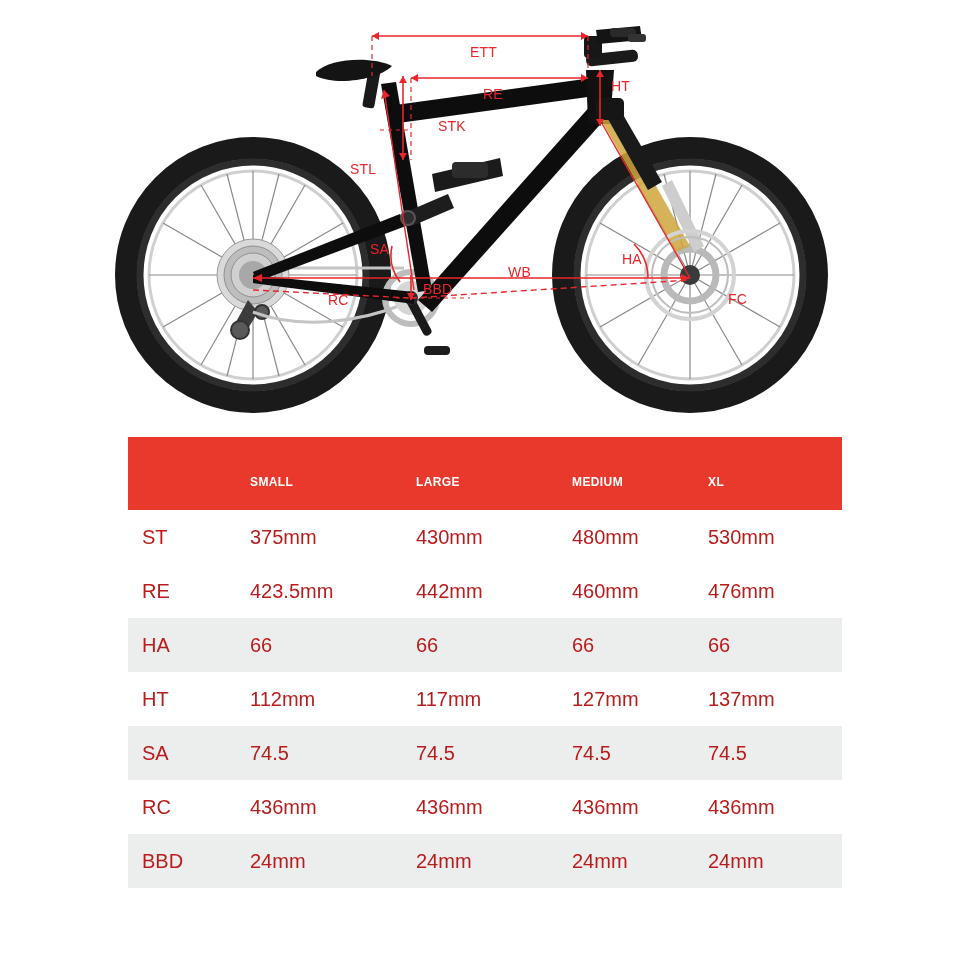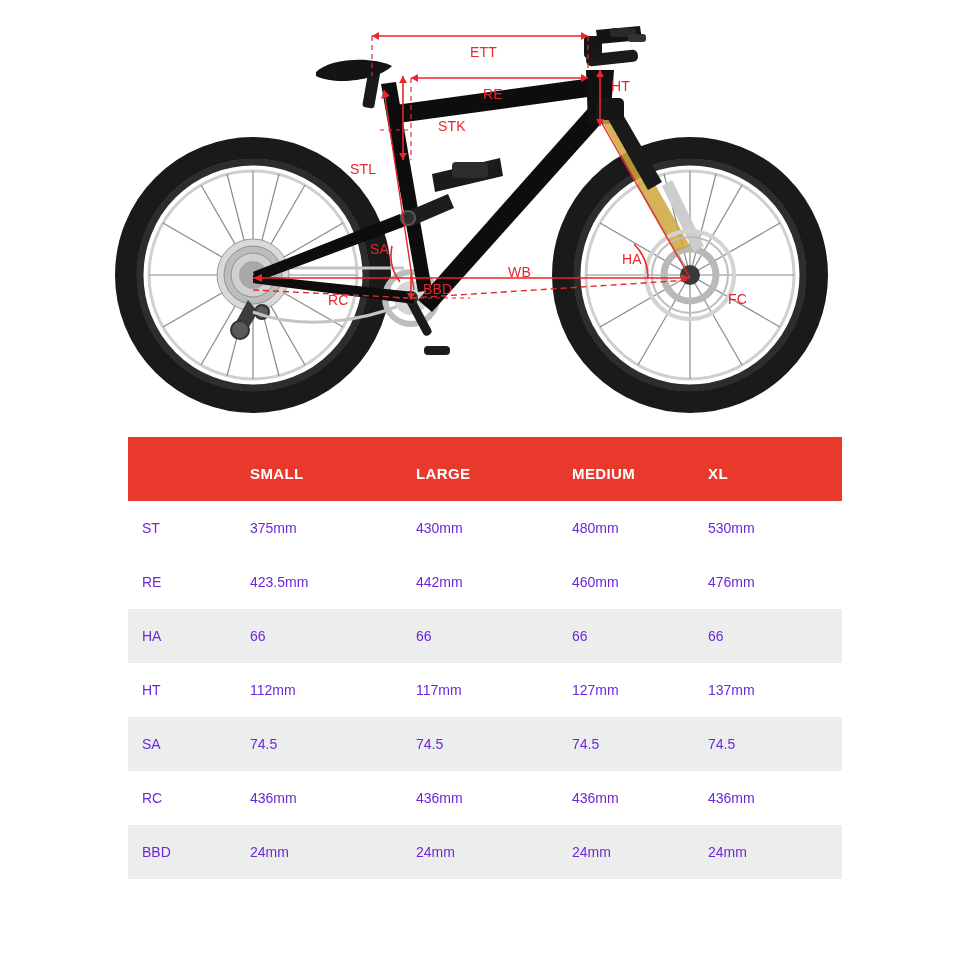--- a/index.html
+++ b/index.html
@@ -49,30 +49,30 @@
     width: 714px;
   }
   table.spec {
     border-collapse: collapse;
     width: 714px;
     table-layout: fixed;
   }
   table.spec th {
     background: #e8392c;
     color: #ffffff;
-    font-size: 15px;
+    font-size: 12px;
     font-weight: bold;
     text-align: left;
-    padding: 22px 0 14px 14px;
+    padding: 31px 0 14px 14px;
     height: 28px;
     letter-spacing: 0.4px;
   }
   table.spec td {
-    font-size: 14px;
-    color: #6d28d9;
+    font-size: 20px;
+    color: #b91c1c;
     padding: 0 0 0 14px;
     height: 54px;
     vertical-align: middle;
   }
   table.spec tbody tr.odd td {
     background: #ffffff;
   }
   table.spec tbody tr.even td {
     background: #eceded;
   }

